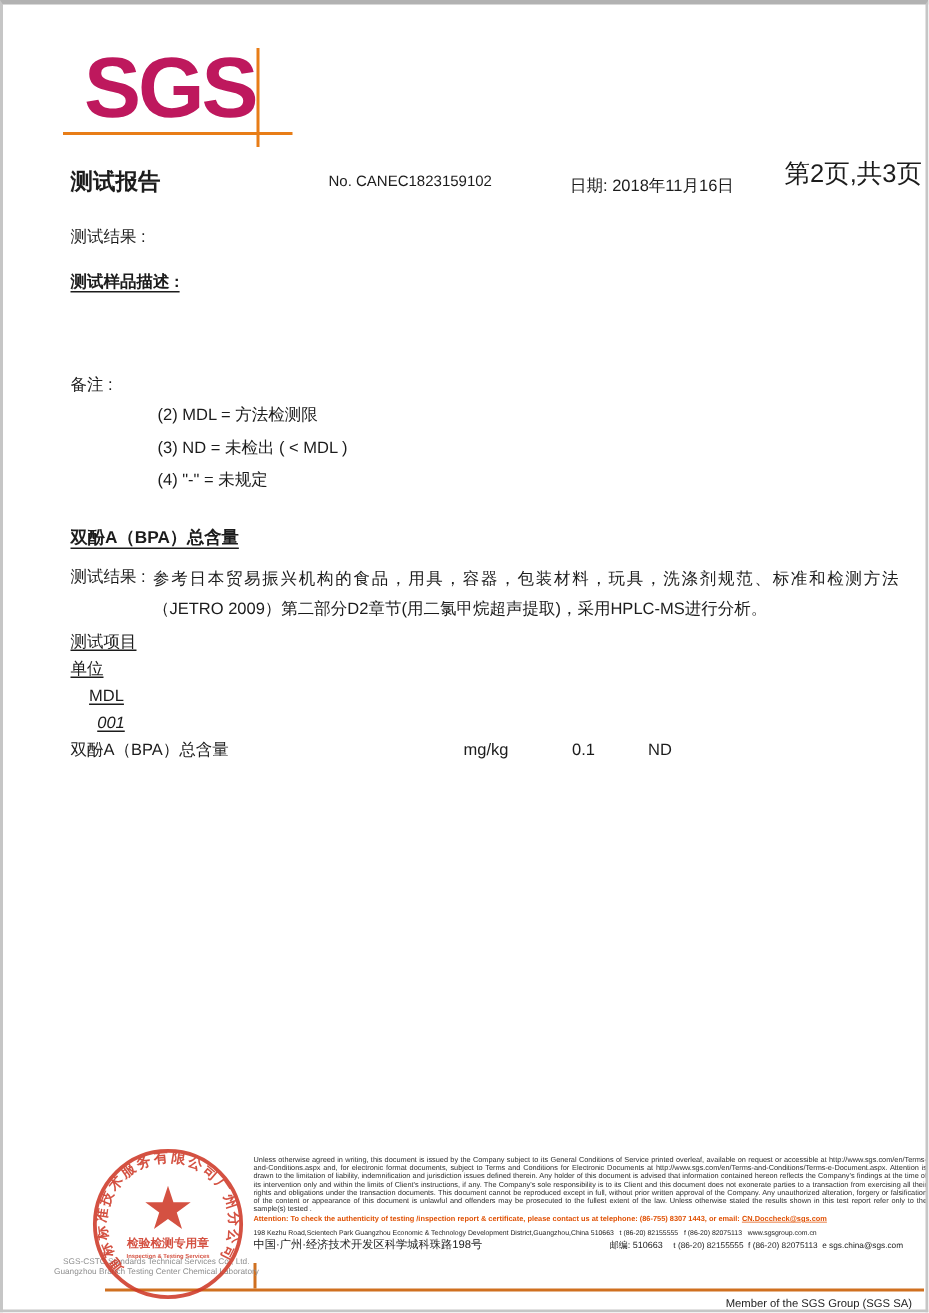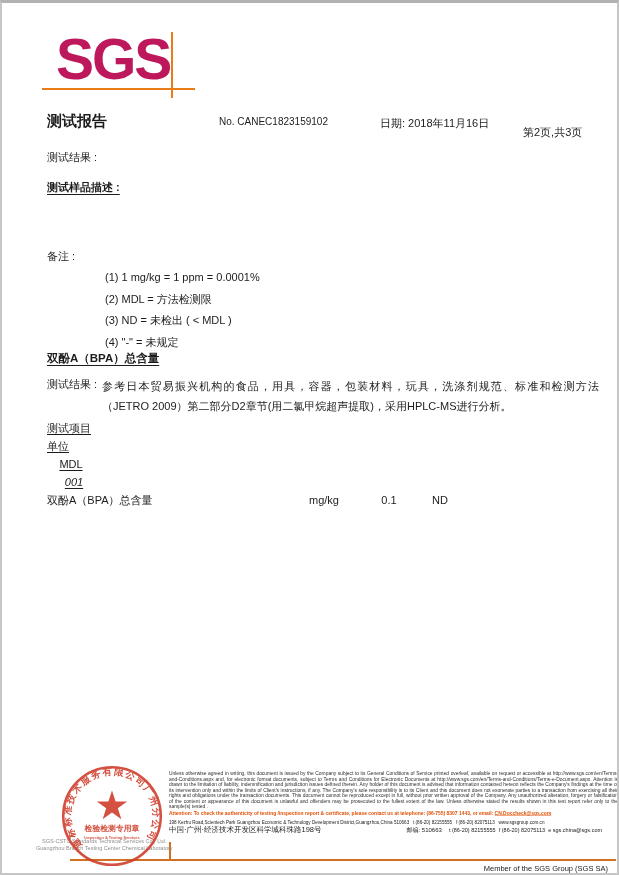--- a/index.html
+++ b/index.html
@@ -10,21 +10,21 @@
   }
   .abs{position:absolute;}
   
   .logo{left:54px;top:26px;font-size:57px;font-weight:bold;color:#be185d;letter-spacing:-2px;line-height:60px;}
   .logo-hline{left:40px;top:85px;width:153px;height:2px;background:#e87d17;}
   .logo-vline{left:169px;top:29px;width:2px;height:66px;background:#e87d17;}
   
   .doc-title{left:45px;top:109px;font-size:15px;font-weight:bold;}
   .report-no{left:217px;top:113px;font-size:10px;}
   .report-date{left:378px;top:113px;font-size:11px;}
-  .report-pages{left:521px;top:122px;font-size:11px;}
+  .report-pages{left:521px;top:101px;font-size:17px;}
   .body-text{font-size:11px;}
   .results-label{left:45px;top:147px;}
   .sample-heading{left:45px;top:177px;font-weight:bold;text-decoration:underline;text-underline-offset:3px;}
   .sample-table{left:45px;top:200px;width:430px;font-size:11px;}
   .st-row{display:flex;line-height:18px;}
   .st-row.hdr{font-weight:bold;}
   .st-c1{width:92px;text-align:center;}
   .st-c2{width:118px;text-align:center;margin-left:8px;}
   .st-c3{margin-left:18px;text-align:left;}
   .notes-label{left:45px;top:246px;}
@@ -74,21 +74,20 @@
   <div class="abs report-no">No. CANEC1823159102</div>
   <div class="abs report-date">日期: 2018年11月16日</div>
   <div class="abs report-pages">第2页,共3页</div>
 
   <div class="abs body-text results-label">测试结果 :</div>
   <div class="abs body-text sample-heading">测试样品描述 :</div>
 
 
   <div class="abs body-text notes-label">备注 :</div>
   <div class="abs notes-list">
-    <div>(1) 1 mg/kg = 1 ppm = 0.0001%</div>
     <div>(2) MDL = 方法检测限</div>
     <div>(3) ND = 未检出 ( &lt; MDL )</div>
     <div>(4) "-" = 未规定</div>
   </div>
 
   <div class="abs bpa-heading">双酚A（BPA）总含量</div>
   <div class="abs body-text method-label">测试结果 :</div>
   <div class="abs method-text">参考日本贸易振兴机构的食品，用具，容器，包装材料，玩具，洗涤剂规范、标准和检测方法（JETRO 2009）第二部分D2章节(用二氯甲烷超声提取)，采用HPLC-MS进行分析。</div>
 
   <div class="abs results-table">

